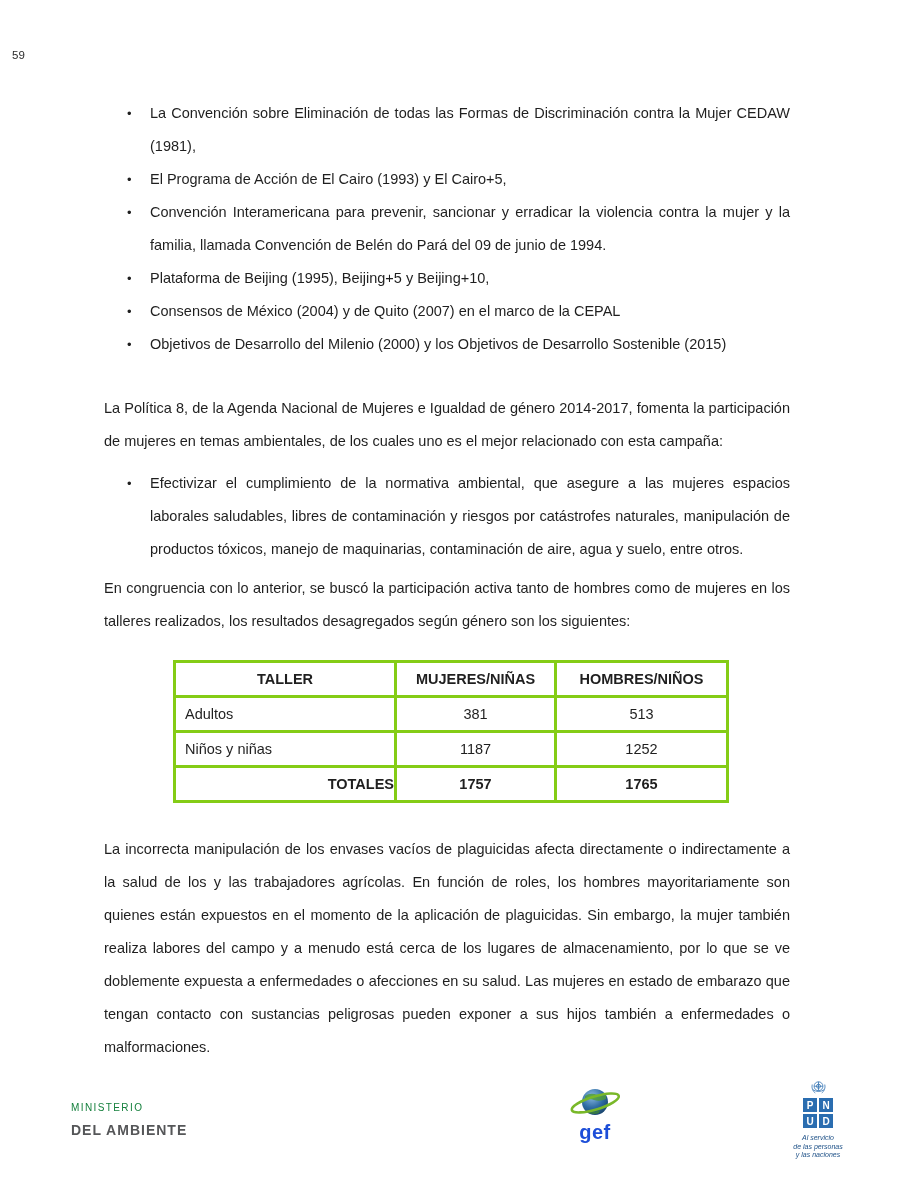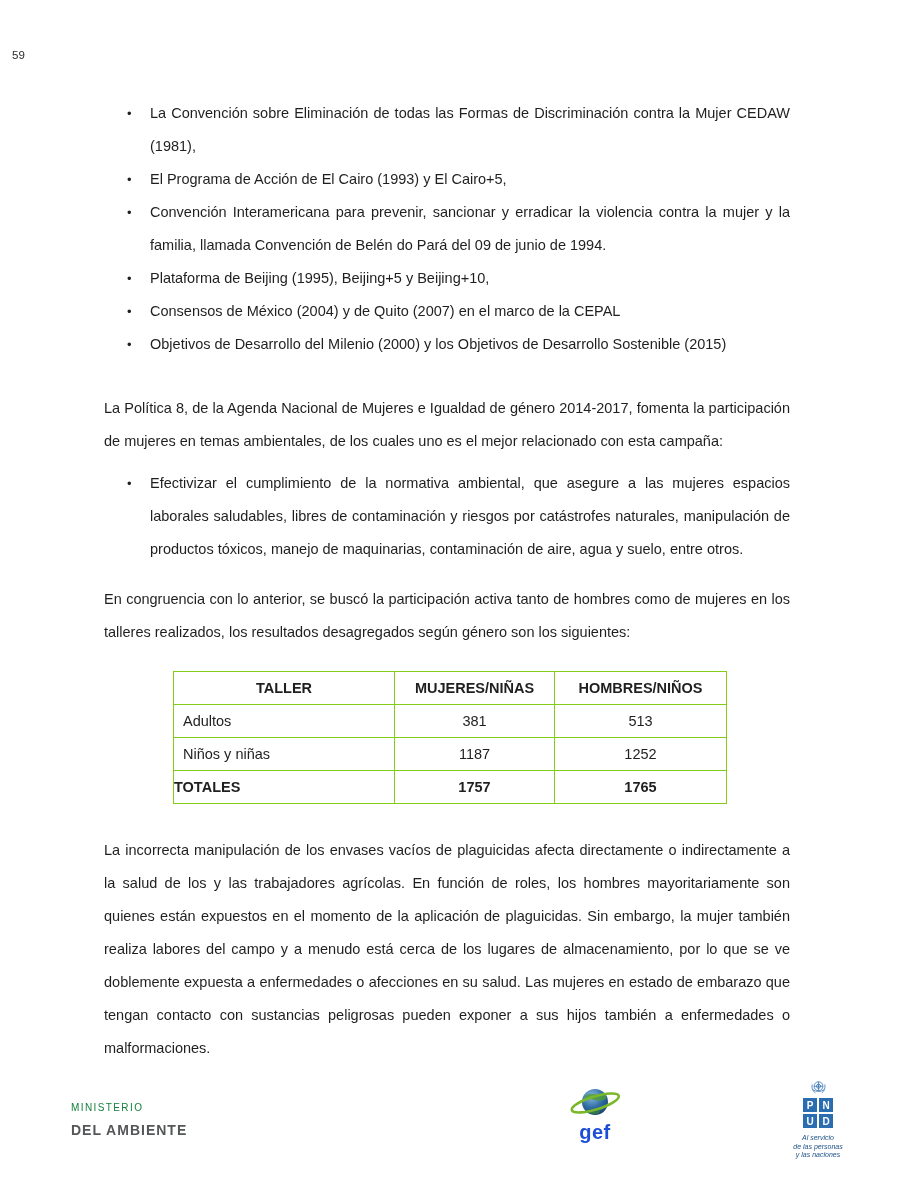--- a/index.html
+++ b/index.html
@@ -15,36 +15,36 @@
   .content {
     position:absolute; left:104px; top:97px; width:686px;
     font-size:14.5px; line-height:33px;
   }
   ul.bullet-list { margin:0; padding:0; list-style:none; }
   .bullet-list li { position:relative; padding-left:46px; text-align:justify; }
   .bullet-glyph { position:absolute; left:23px; top:0; font-size:13px; }
   .para { margin:0; text-align:justify; }
   .para-1 { margin-top:31px; }
   .bullet-list.mid { margin-top:9px; }
-  .para-2 { margin-top:17px; }
+  .para-2 { margin-top:6px; }
   .para-3 { margin-top:30px; }
 
   .results-table {
     border-collapse:collapse; margin:22px 0 0 69px;
     font-size:14.5px; line-height:normal; table-layout:fixed;
   }
-  .results-table th, .results-table td { border:1px solid #84cc16; height:32px; padding:0; }
+  .results-table th, .results-table td { border:3px solid #84cc16; height:32px; padding:0; }
   .col-taller  { width:221px; }
   .col-mujeres { width:160px; }
   .col-hombres { width:172px; }
   .results-table th { font-weight:bold; text-align:center; }
   .results-table td.label-cell { text-align:left; padding-left:9px; }
   .results-table td.num-cell   { text-align:center; }
   .results-table tr.total-row td { font-weight:bold; }
-  .results-table tr.total-row td.label-cell { text-align:left; padding-left:0; }
+  .results-table tr.total-row td.label-cell { text-align:right; padding-left:0; }
 
   
   .logo-ministerio { position:absolute; left:71px; top:1101px; }
   .min-line1 { font-size:10px; color:#15803d; letter-spacing:1.4px; line-height:14px; }
   .min-line2 { font-size:14px; color:#555658; font-weight:bold; letter-spacing:1.0px; line-height:15px;margin-top:8px; }
 
   .logo-gef { position:absolute; left:560px; top:1085px; width:70px; text-align:center; }
   .gef-text {
     margin-top:-3px; font-size:20px; font-weight:bold; color:#1d4ed8;
     letter-spacing:0.5px; line-height:20px;

